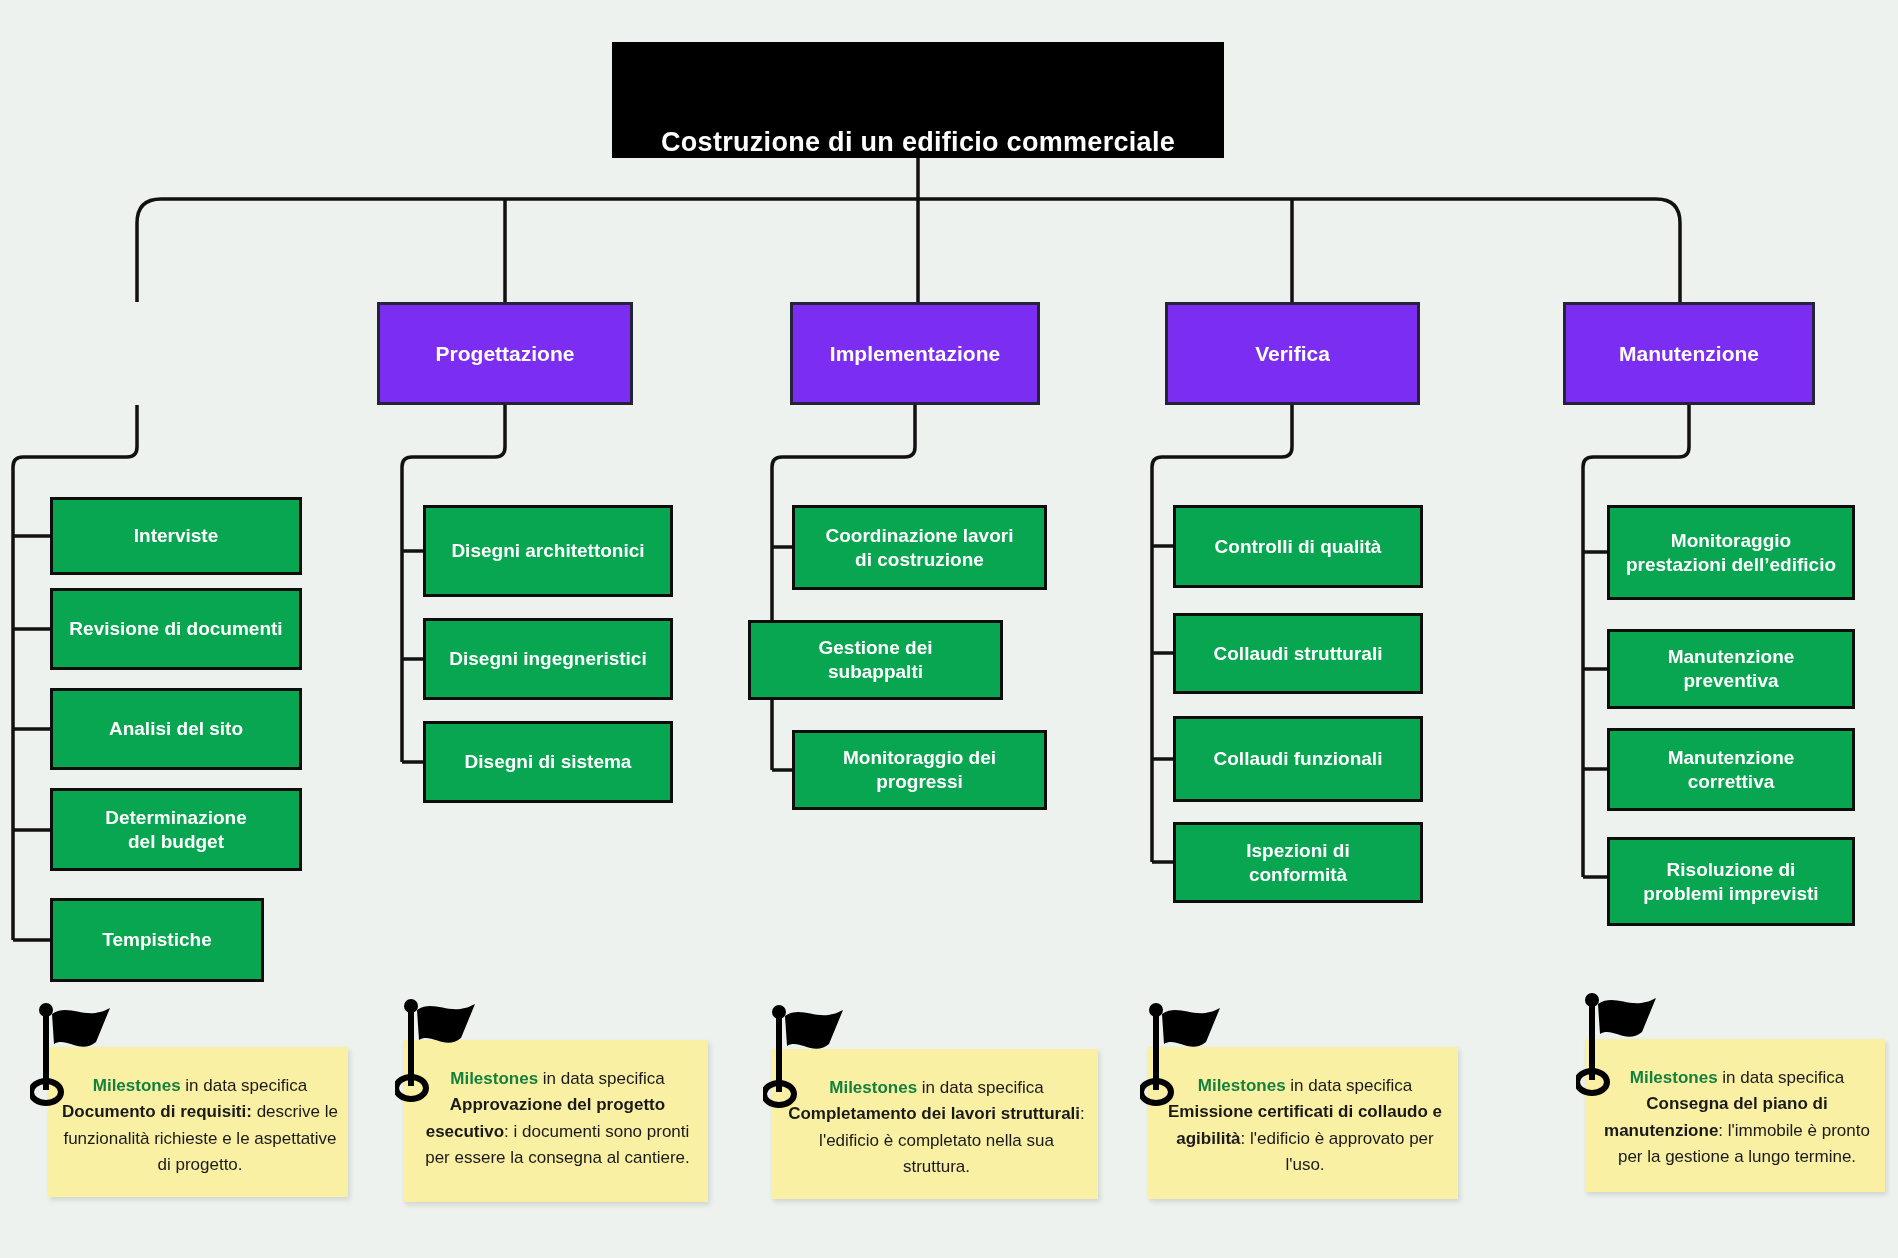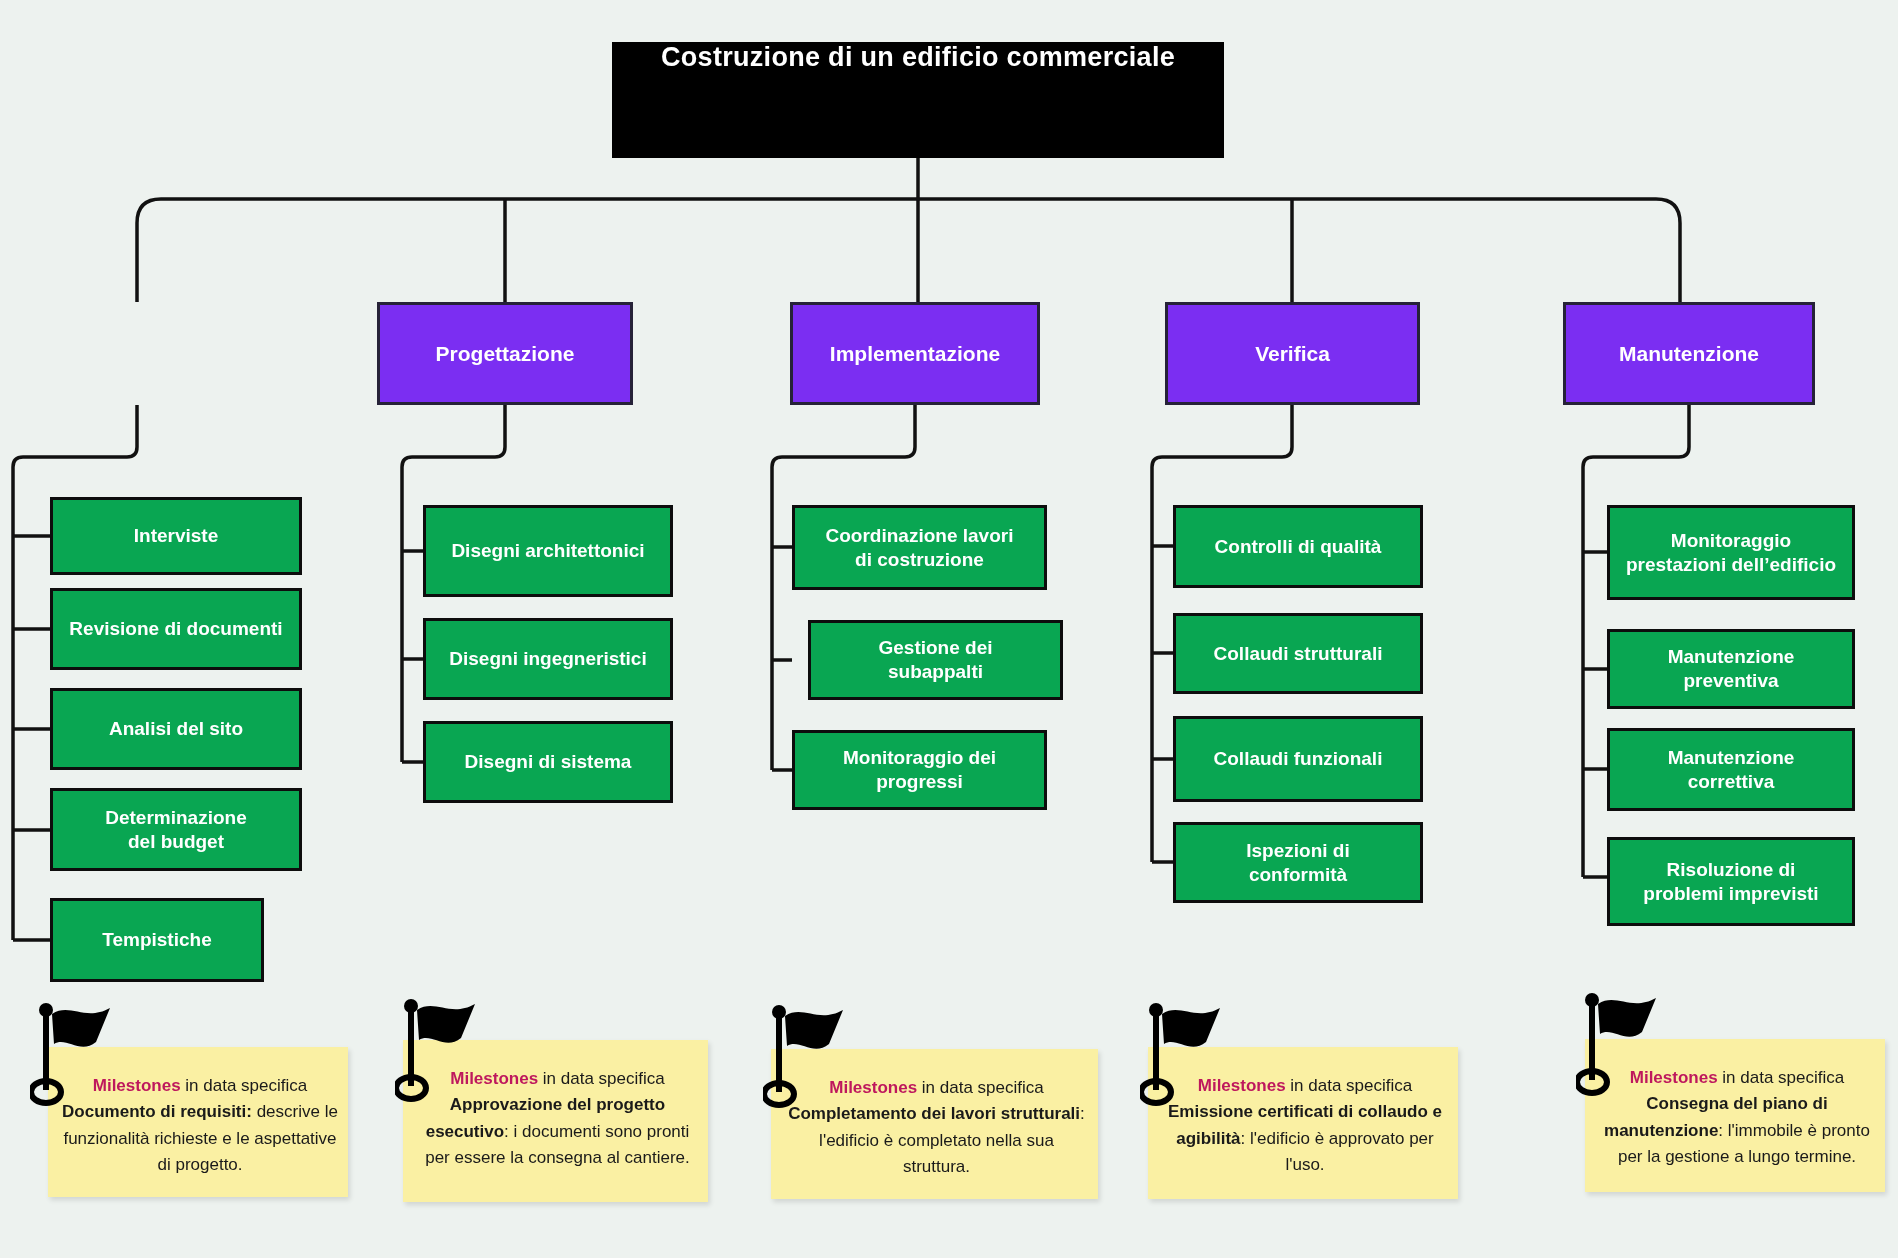--- a/index.html
+++ b/index.html
@@ -1,32 +1,32 @@
 <!DOCTYPE html>
 <html><head>
 <meta charset="utf-8">
 <style>
   html,body{margin:0;padding:0;background:#EDF2EF;}
   .canvas{position:relative;width:1898px;height:1258px;background:#EDF2EF;overflow:hidden;
           font-family:"Liberation Sans",sans-serif;}
   .wires{position:absolute;left:0;top:0;width:1898px;height:1258px;z-index:0;}
   .titlebox{position:absolute;left:612px;top:42px;width:612px;height:116px;background:#000;
-            display:flex;align-items:flex-start;justify-content:center;z-index:2;}
+            display:flex;align-items:flex-end;justify-content:center;z-index:2;}
   .titlebox span{color:#fff;font-size:27px;font-weight:700;letter-spacing:.3px;}
   .pbox{position:absolute;top:302px;height:103px;background:#7B2EF2;border:3px solid #262238;
         box-sizing:border-box;display:flex;align-items:center;justify-content:center;z-index:2;}
   .pbox span{color:#fff;font-size:21px;font-weight:700;}
   .gbox{position:absolute;background:#09A652;border:3px solid #0d0d0d;box-sizing:border-box;
         display:flex;align-items:center;justify-content:center;text-align:center;z-index:2;}
   .gbox span{color:#fff;font-size:19px;font-weight:700;line-height:1.25;white-space:pre-line;}
   .note{position:absolute;background:#FAF0A3;box-sizing:border-box;z-index:1;
         padding:26px 10px 10px 14px;text-align:center;color:#1a1a1a;
         box-shadow:2px 3px 5px rgba(0,0,0,0.12);}
   .note-head,.note-body{font-size:17px;line-height:1.55;}
-  .ms-kw{color:#be185d;font-weight:700;}
+  .ms-kw{color:#15803d;font-weight:700;}
   .ms-event{font-weight:700;}
   .flag{position:absolute;width:100px;height:112px;z-index:3;}
 </style>
 </head>
 <body>
 
 <div class="canvas">
 
   <svg class="wires" viewBox="0 0 1898 1258">
     <g stroke="#111" stroke-width="3.5" fill="none">
@@ -109,21 +109,21 @@
       <span>Disegni di sistema</span>
     </div>
   <div class="gbox" style="left:423px;top:618px;width:250px;height:82px">
       <span>Disegni ingegneristici</span>
     </div>
 
   <div class="gbox" style="left:792px;top:505px;width:255px;height:85px">
       <span>Coordinazione lavori
 di costruzione</span>
     </div>
-  <div class="gbox" style="left:808px;top:620px;width:255px;height:80px">
+  <div class="gbox" style="left:748px;top:620px;width:255px;height:80px">
       <span>Gestione dei
 subappalti</span>
     </div>
   <div class="gbox" style="left:792px;top:730px;width:255px;height:80px">
       <span>Monitoraggio dei
 progressi</span>
     </div>
 
   <div class="gbox" style="left:1173px;top:505px;width:250px;height:83px">
       <span>Controlli di qualità</span>

